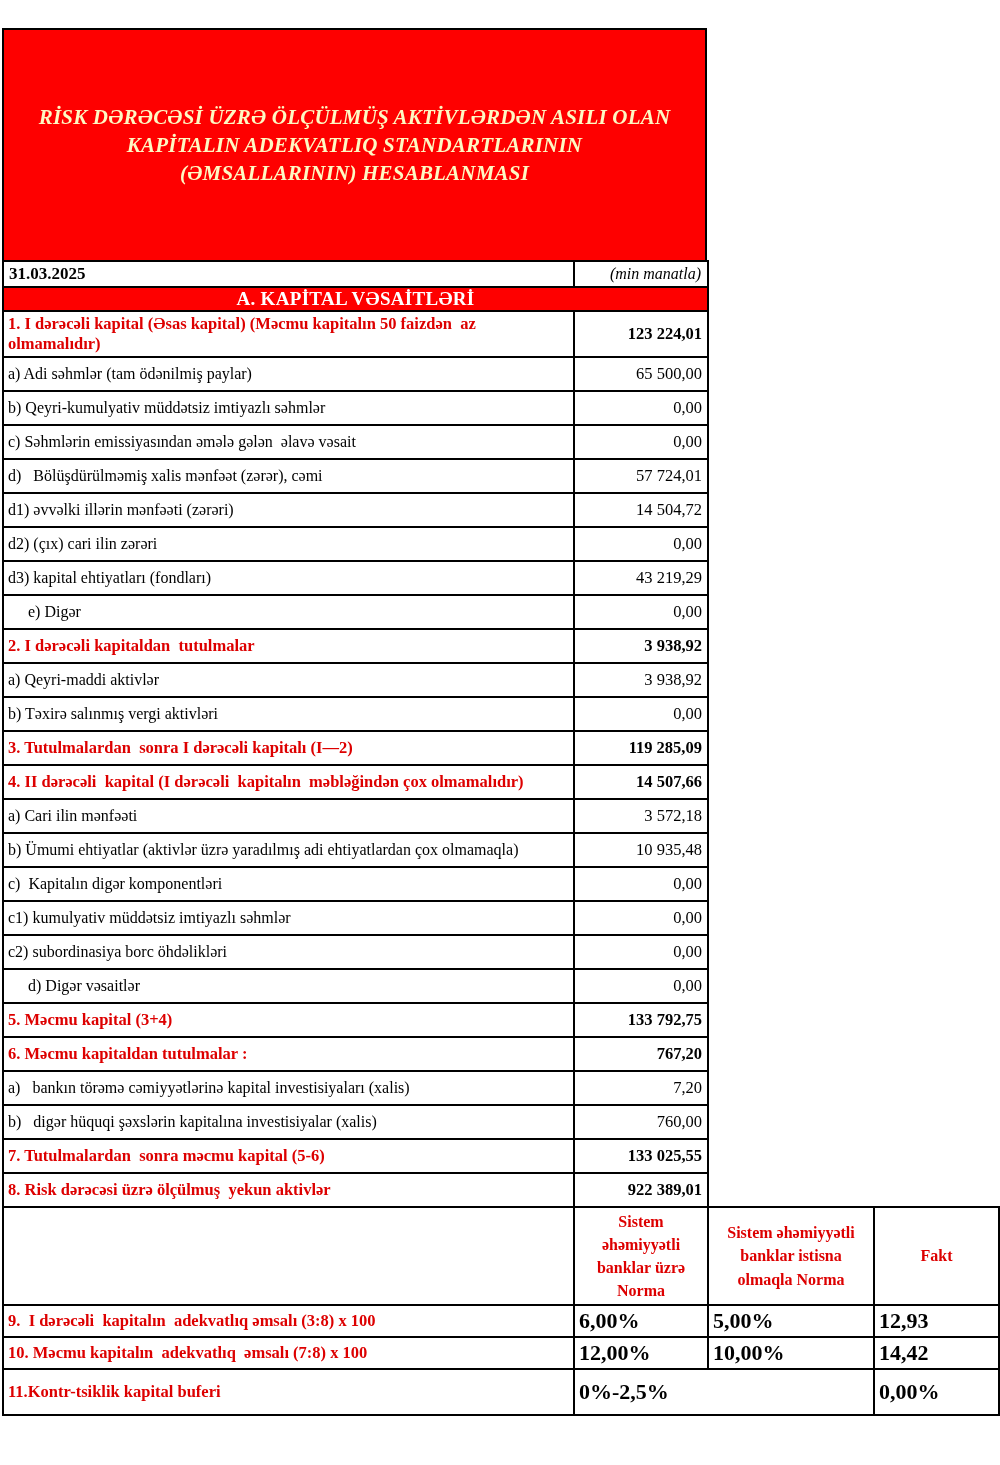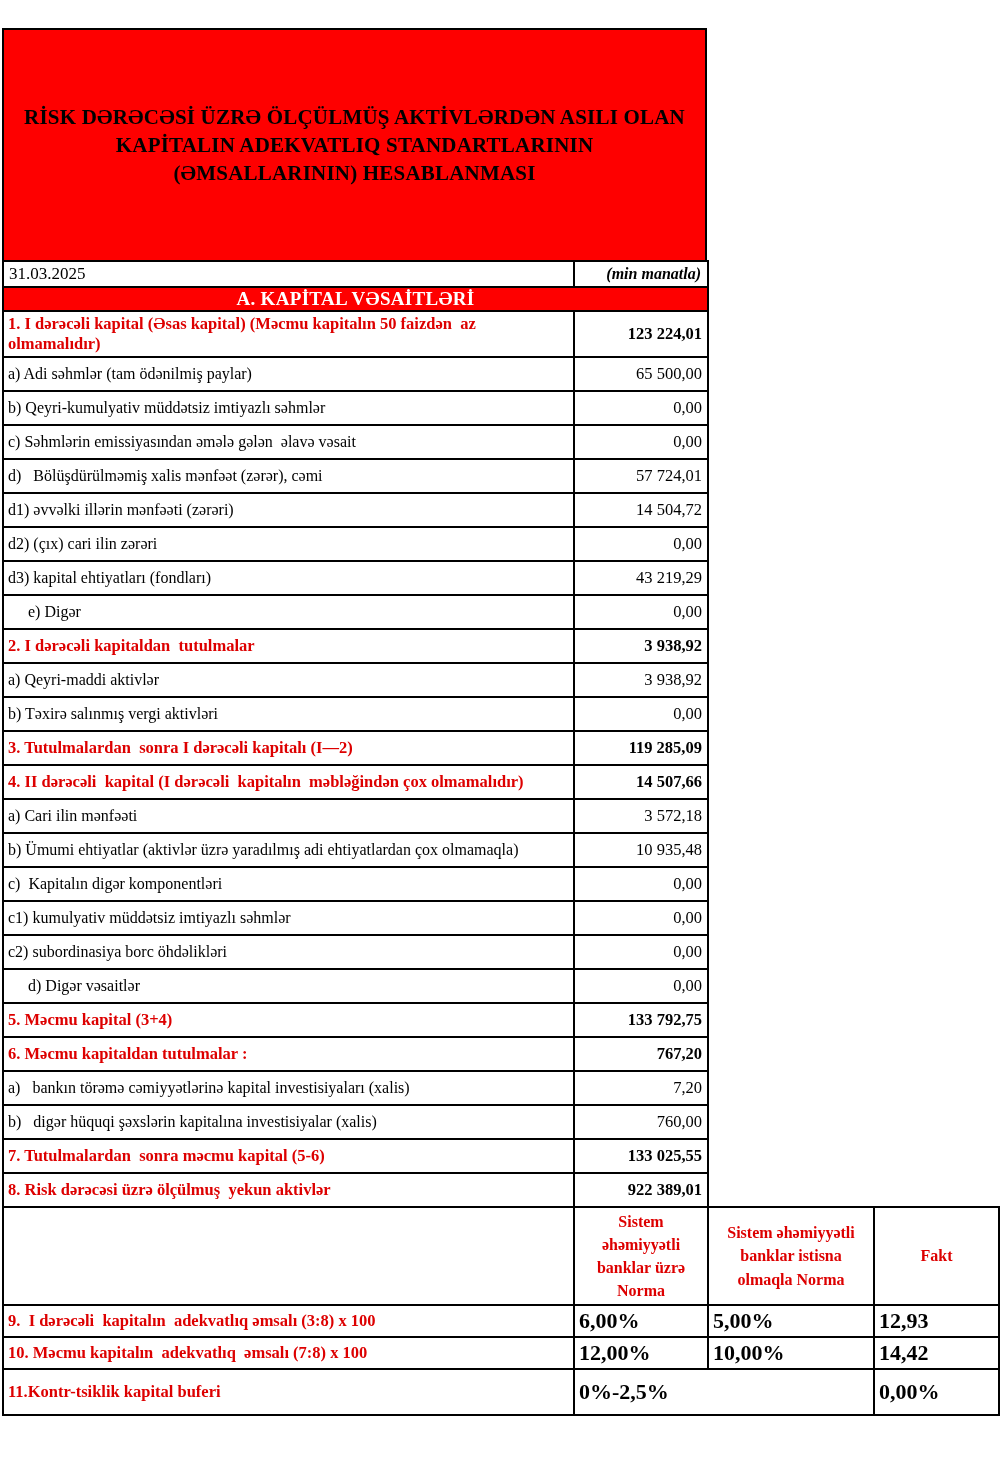--- a/index.html
+++ b/index.html
@@ -5,32 +5,32 @@
   html,body{margin:0;padding:0;background:#fff;}
   body{width:1000px;height:1465px;font-family:"Liberation Serif", serif;color:#000;overflow:hidden;}
   .page{position:relative;padding-top:28px;padding-left:2px;box-sizing:border-box;}
 
   .title-block{
     width:705px;height:234px;box-sizing:border-box;
     background:var(--redfill);border:2px solid #000;
     display:flex;align-items:center;justify-content:center;
   }
   .title-text{
-    color:#000000;font-weight:bold;font-size:21px;line-height:28px;
-    text-align:center;white-space:pre-line;letter-spacing:0.2px;
+    color:#fef9c3;font-weight:bold;font-size:21px;line-height:28px;
+    text-align:center;white-space:pre-line;letter-spacing:0.2px;font-style:italic;
   }
 
   table.tbl{border-collapse:collapse;table-layout:fixed;margin-top:-2px;}
   table.tbl td{border:2px solid #000;box-sizing:border-box;vertical-align:middle;overflow:hidden;}
 
   table.main{width:705px;}
   table.ratio{width:996px;}
 
-  td.datecell{font-weight:normal;font-size:17px;padding:2px 5px;height:22px;border-radius:12px;}
-  td.unitcell{font-style:italic;font-size:16px;text-align:right;padding:2px 6px;font-weight:bold;}
+  td.datecell{font-weight:bold;font-size:17px;padding:2px 5px;height:22px;border-radius:12px;}
+  td.unitcell{font-style:italic;font-size:16px;text-align:right;padding:2px 6px;}
 
   td.section{
     background:var(--redfill);color:#fff;font-weight:bold;font-size:19px;
     text-align:center;height:16px;padding:0;letter-spacing:0.3px;
   }
 
   td.lbl{font-size:16px;padding:2px 4px;height:24px;white-space:pre-wrap;line-height:1.2;}
   td.lbl.red{color:var(--redtext);font-weight:bold;font-size:16.5px;}
   td.lbl.ind{padding-left:24px;}
   td.val{font-size:16.5px;text-align:right;padding:6px 5px;white-space:pre;}

